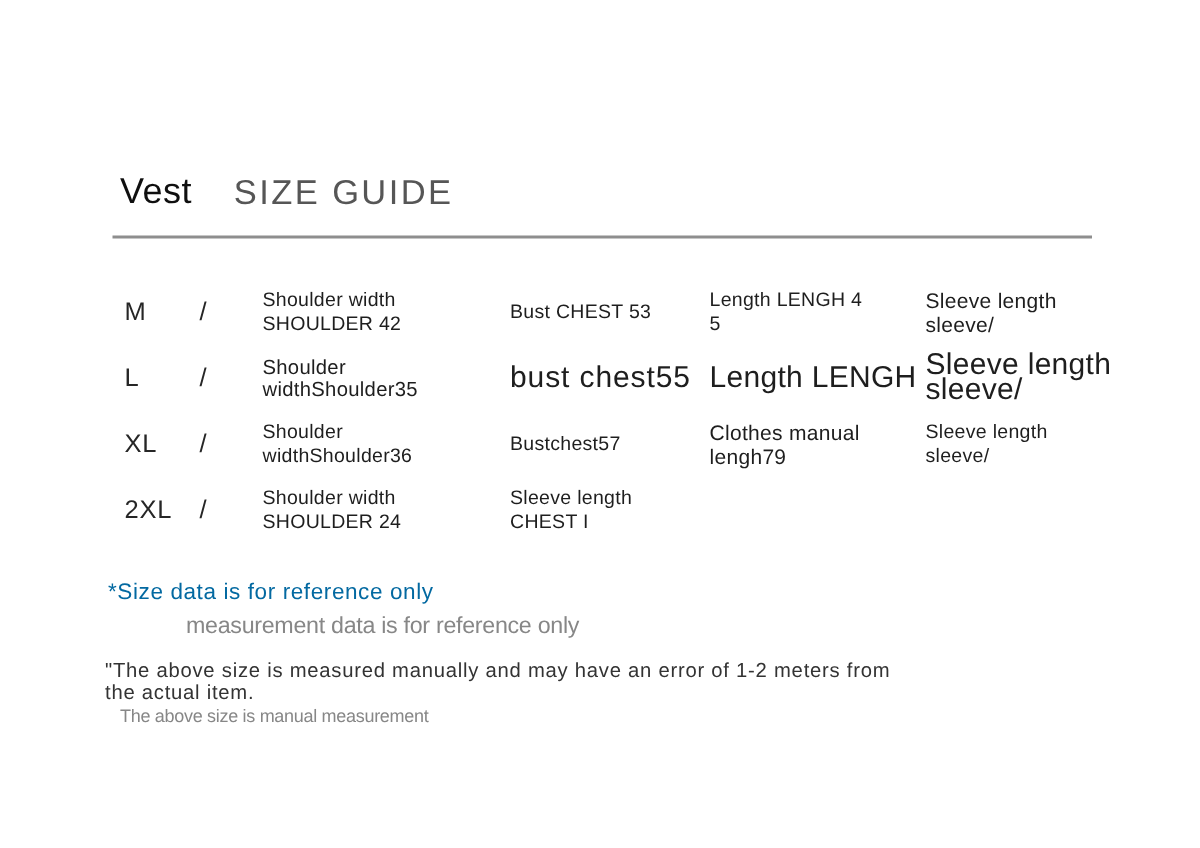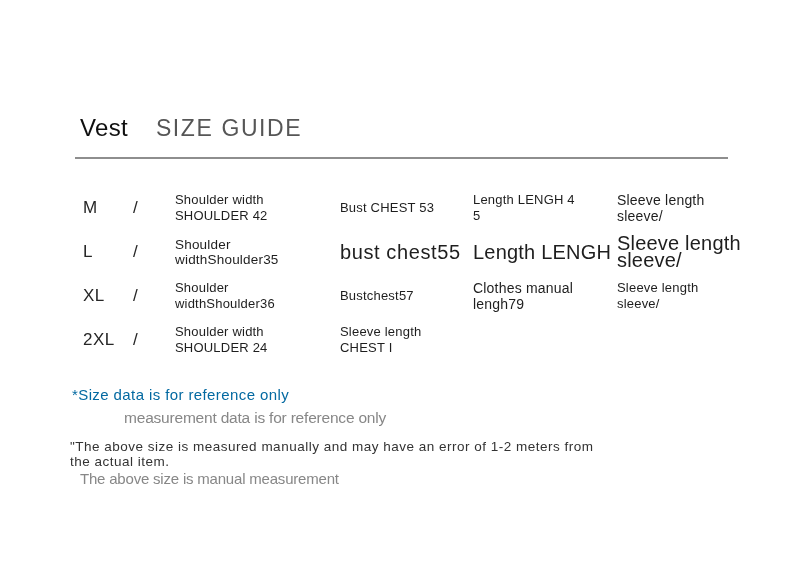--- a/index.html
+++ b/index.html
@@ -47,21 +47,21 @@
   .note-gray1{
     position:absolute;left:80px;top:409px;
     font-size:15.5px;color:#878787;letter-spacing:-0.2px;margin-left:44px;
   }
   .note-black2{
     position:absolute;left:70px;top:440px;
     font-size:13.5px;line-height:14.5px;color:#333333;letter-spacing:0.5px;
   }
   .note-gray2{
     position:absolute;left:80px;top:470px;
-    font-size:15px;color:#878787;letter-spacing:-0.2px;
+    font-size:12px;color:#878787;letter-spacing:-0.2px;
   }
 </style>
 </head>
 <body>
 
 <div class="canvas">
 
   <div class="header">
     <span class="title">Vest</span>
     <span class="subtitle">SIZE GUIDE</span>

